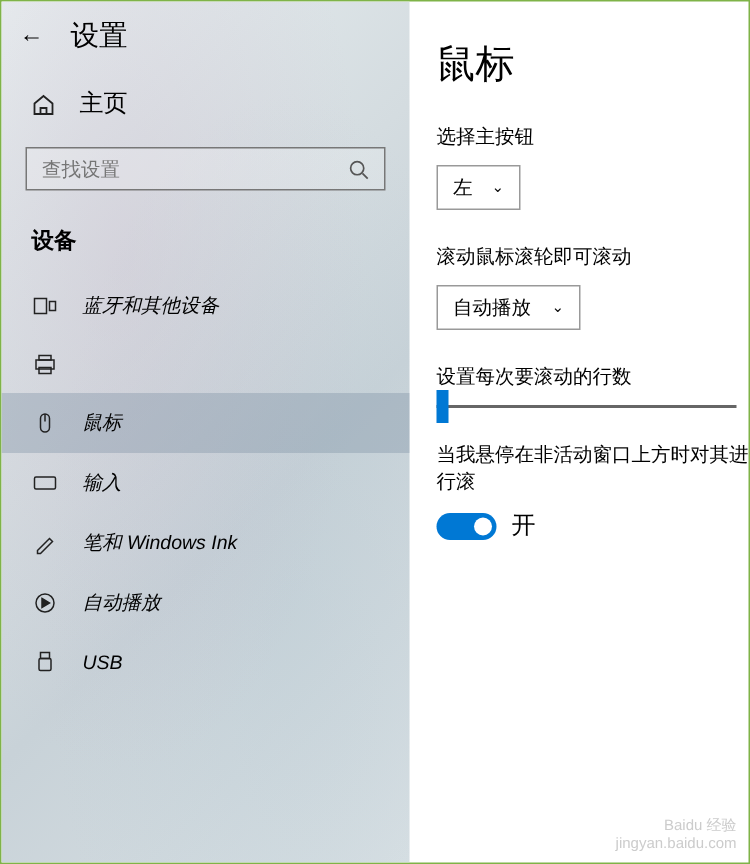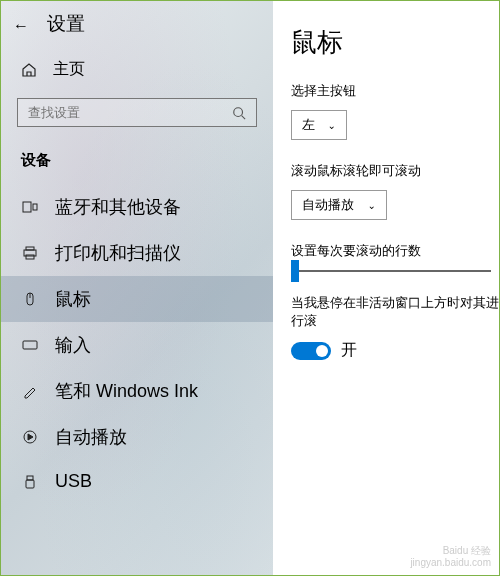--- a/index.html
+++ b/index.html
@@ -10,21 +10,21 @@
     .header { display: flex; align-items: center; padding: 10px 16px 10px 12px; position: relative; z-index: 1; }
     .back-arrow { font-size: 16px; margin-right: 18px; cursor: pointer; }
     .title { font-size: 19px; }
     .home-row { display: flex; align-items: center; padding: 8px 16px 8px 20px; margin-top: 4px; cursor: pointer; position: relative; z-index: 1; }
     .home-icon { margin-right: 16px; }
     .search-box { display: flex; align-items: flex-end; border: 1px solid #777; background: rgba(255,255,255,0.2); margin: 10px 16px; padding: 6px 10px; position: relative; z-index: 1; }
     .search-input { flex: 1; border: none; background: transparent; font-size: 13px; outline: none; color: #555; }
     .search-icon { color: #555; font-size: 14px; }
     .section-header { padding: 14px 20px 8px; font-size: 15px; font-weight: 600; position: relative; z-index: 1; }
     .nav-list { list-style: none; margin-top: 6px; position: relative; z-index: 1; }
-    .nav-item { display: flex; align-items: center; padding: 11px 20px; font-size: 18px; cursor: pointer; }
+    .nav-item { display: flex; align-items: center; padding: 11px 20px; font-size: 13px; cursor: pointer; font-style: italic; }
     .nav-item.selected { background: rgba(120,140,160,0.35); }
     .nav-icon { width: 18px; margin-right: 16px; display: inline-flex; justify-content: center; }
     .main { flex: 1; padding: 24px 0 0 18px; overflow: hidden; }
     .main-title { font-size: 26px; font-weight: 400; margin-bottom: 22px; }
     .setting-group { margin-bottom: 22px; }
     .setting-label { font-size: 13px; margin-bottom: 10px; }
     .dropdown { display: inline-flex; align-items: center; border: 1px solid #999; padding: 5px 10px; font-size: 13px; cursor: pointer; min-width: 56px; background: #fff; }
     .dropdown-wide { min-width: 96px; }
     .dropdown-text { flex: 1; }
     .chevron { margin-left: 12px; font-size: 10px; }
@@ -74,21 +74,20 @@
         <span>蓝牙和其他设备</span>
       </li>
       <li class="nav-item">
         <span class="nav-icon">
           <svg width="16" height="16" viewBox="0 0 16 16" fill="none" stroke="#222" stroke-width="1">
               <rect x="4" y="2" width="8" height="3"></rect>
               <rect x="2" y="5" width="12" height="6"></rect>
               <rect x="4" y="10" width="8" height="4"></rect>
             </svg>
         </span>
-        <span>打印机和扫描仪</span>
       </li>
       <li class="nav-item selected">
         <span class="nav-icon">
           <svg width="16" height="16" viewBox="0 0 16 16" fill="none" stroke="#222" stroke-width="1">
               <rect x="5" y="2" width="6" height="12" rx="3"></rect>
               <line x1="8" y1="2" x2="8" y2="7"></line>
             </svg>
         </span>
         <span>鼠标</span>
       </li>

